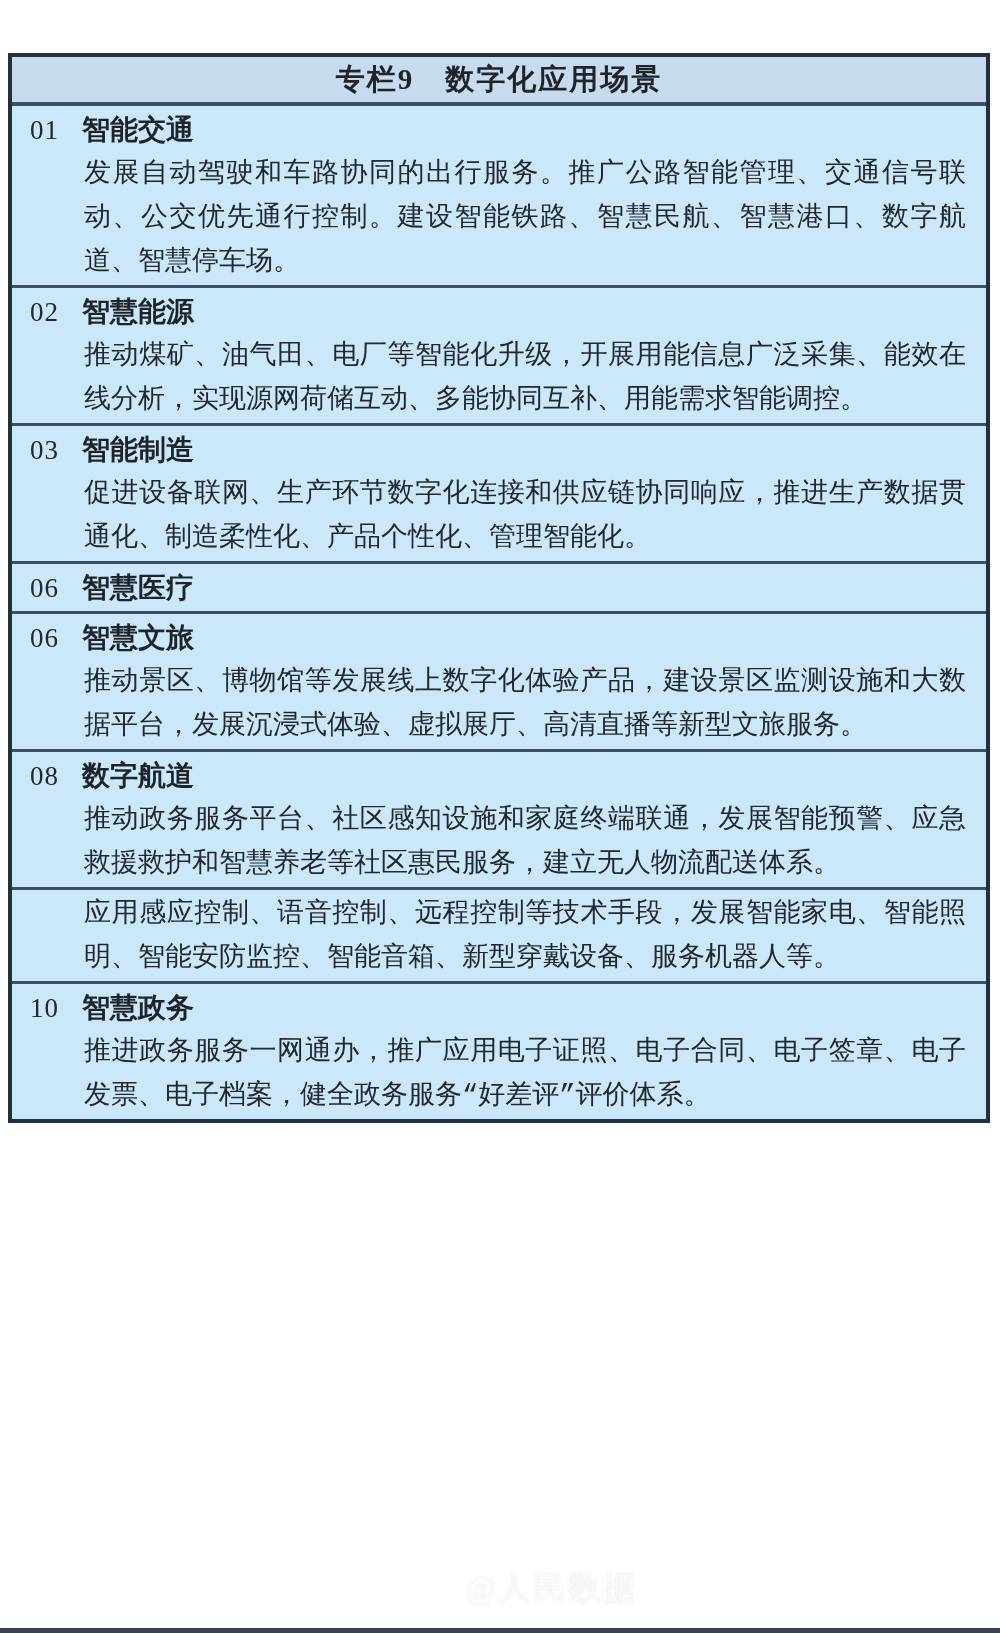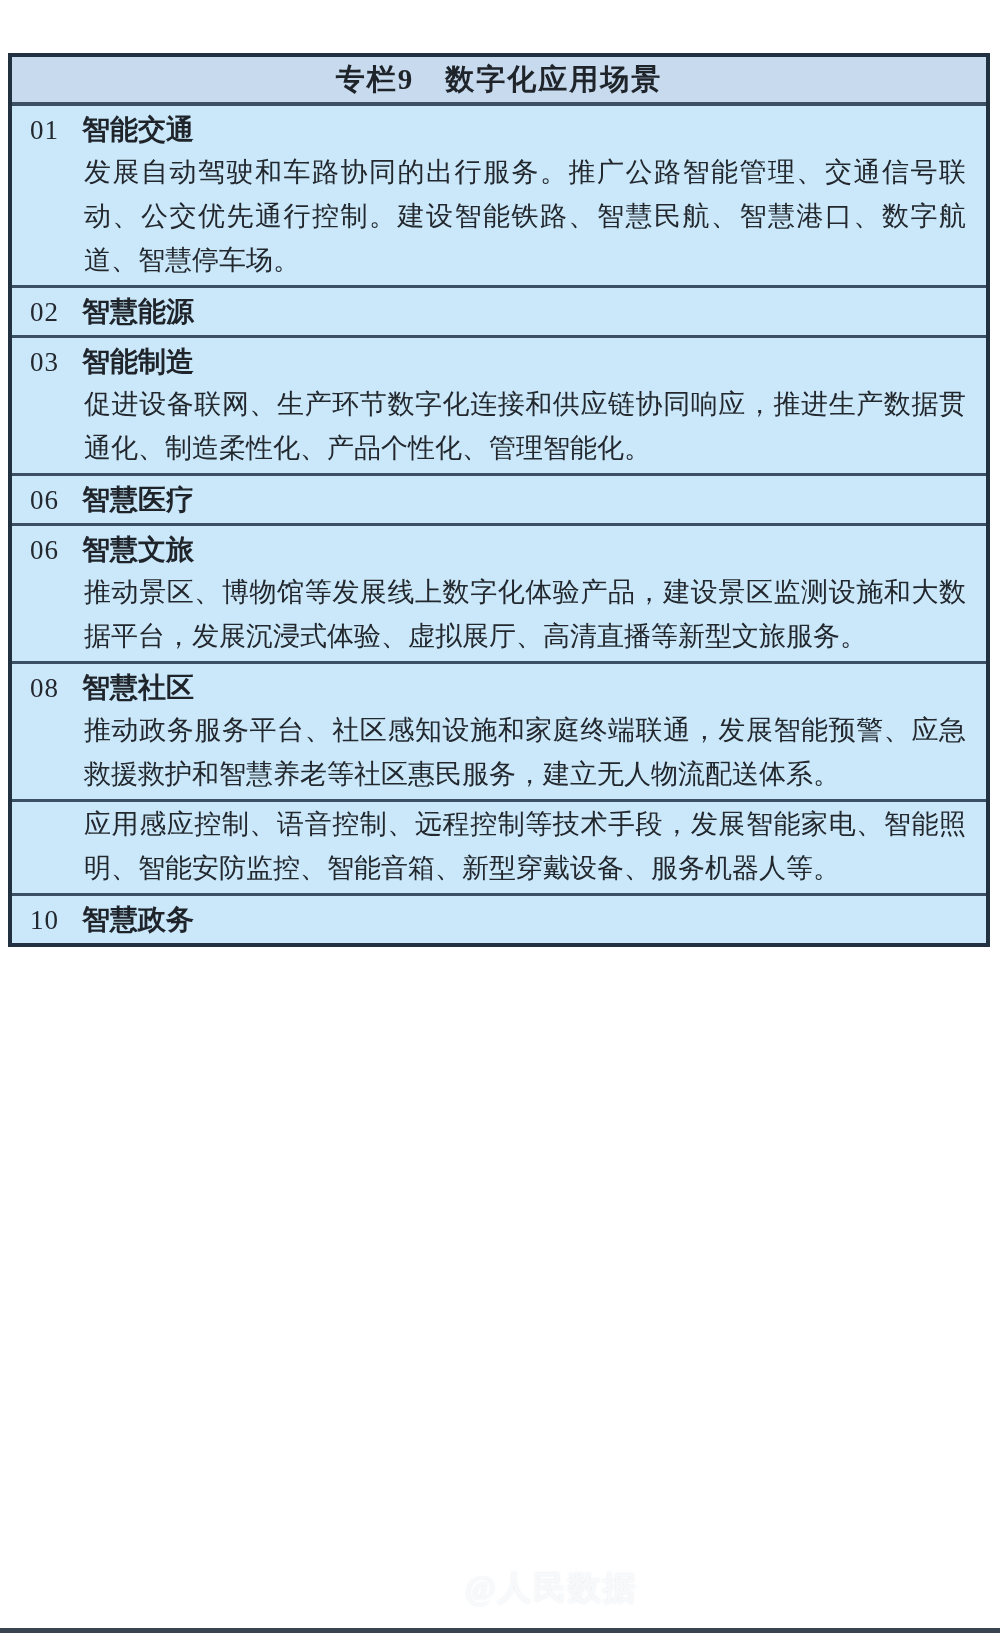--- a/index.html
+++ b/index.html
@@ -97,20 +97,21 @@
     <div class="head-row">
       <span class="sec-num">01</span><span class="sec-title">智能交通</span>
     </div>
     <div class="sec-para">发展自动驾驶和车路协同的出行服务。推广公路智能管理、交通信号联动、公交优先通行控制。建设智能铁路、智慧民航、智慧港口、数字航道、智慧停车场。</div>
   </div>
 
   <div class="section">
     <div class="head-row">
       <span class="sec-num">02</span><span class="sec-title">智慧能源</span>
     </div>
+    <div class="sec-para">推动煤矿、油气田、电厂等智能化升级，开展用能信息广泛采集、能效在线分析，实现源网荷储互动、多能协同互补、用能需求智能调控。</div>
   </div>
 
   <div class="section">
     <div class="head-row">
       <span class="sec-num">03</span><span class="sec-title">智能制造</span>
     </div>
     <div class="sec-para">促进设备联网、生产环节数字化连接和供应链协同响应，推进生产数据贯通化、制造柔性化、产品个性化、管理智能化。</div>
   </div>
 
 
@@ -123,33 +124,34 @@
 
   <div class="section">
     <div class="head-row">
       <span class="sec-num">06</span><span class="sec-title">智慧文旅</span>
     </div>
     <div class="sec-para">推动景区、博物馆等发展线上数字化体验产品，建设景区监测设施和大数据平台，发展沉浸式体验、虚拟展厅、高清直播等新型文旅服务。</div>
   </div>
 
   <div class="section">
     <div class="head-row">
-      <span class="sec-num">08</span><span class="sec-title">智慧社区</span>
+      <span class="sec-num">08</span><span class="sec-title">数字航道</span>
     </div>
     <div class="sec-para">推动政务服务平台、社区感知设施和家庭终端联通，发展智能预警、应急救援救护和智慧养老等社区惠民服务，建立无人物流配送体系。</div>
   </div>
 
   <div class="section">
     <div class="sec-para">应用感应控制、语音控制、远程控制等技术手段，发展智能家电、智能照明、智能安防监控、智能音箱、新型穿戴设备、服务机器人等。</div>
   </div>
 
   <div class="section">
     <div class="head-row">
       <span class="sec-num">10</span><span class="sec-title">智慧政务</span>
     </div>
+    <div class="sec-para">推进政务服务一网通办，推广应用电子证照、电子合同、电子签章、电子发票、电子档案，健全政务服务“好差评”评价体系。</div>
   </div>
 </div>
 </div>
 
 <div class="watermark">
   <span class="weibo-icon">
     <svg width="46" height="40" viewBox="0 0 48 42" fill="none">
       <ellipse cx="19" cy="26" rx="14.5" ry="11.5" stroke="currentColor" stroke-width="4.5"></ellipse>
       <circle cx="19" cy="26" r="4.5" fill="currentColor"></circle>
       <path d="M33 15 a11 11 0 0 1 7 8" stroke="currentColor" stroke-width="4" stroke-linecap="round"></path>

